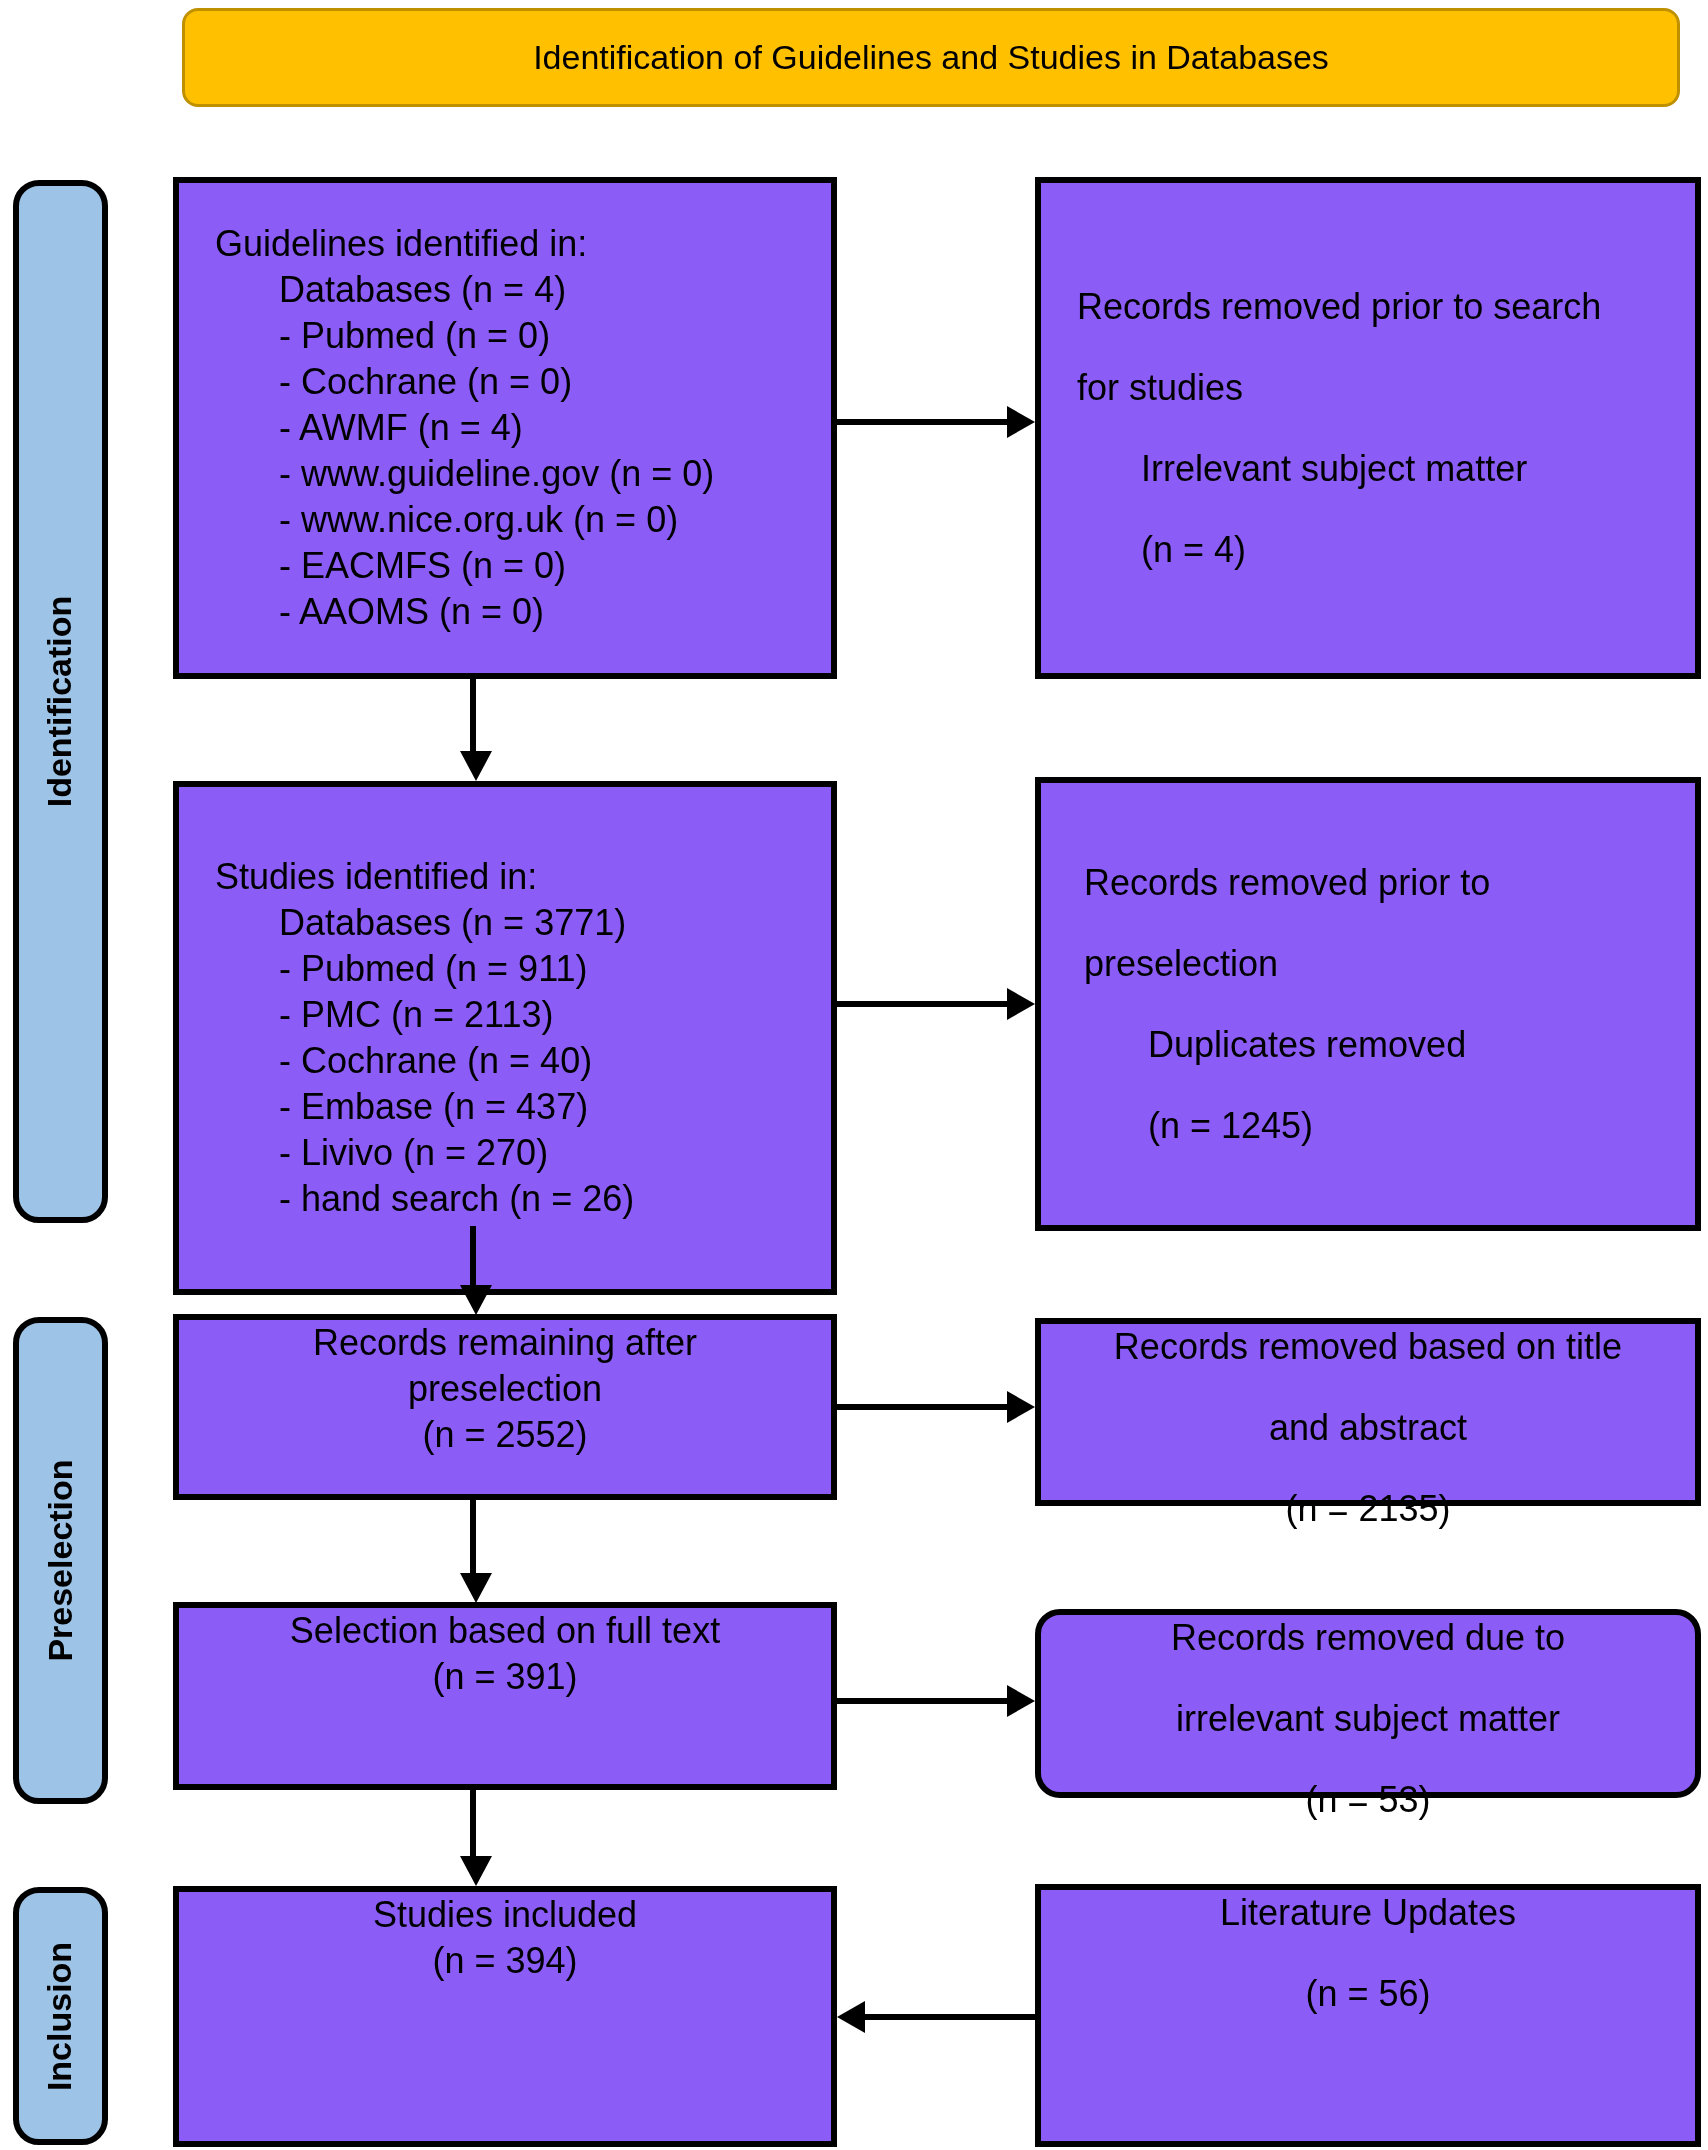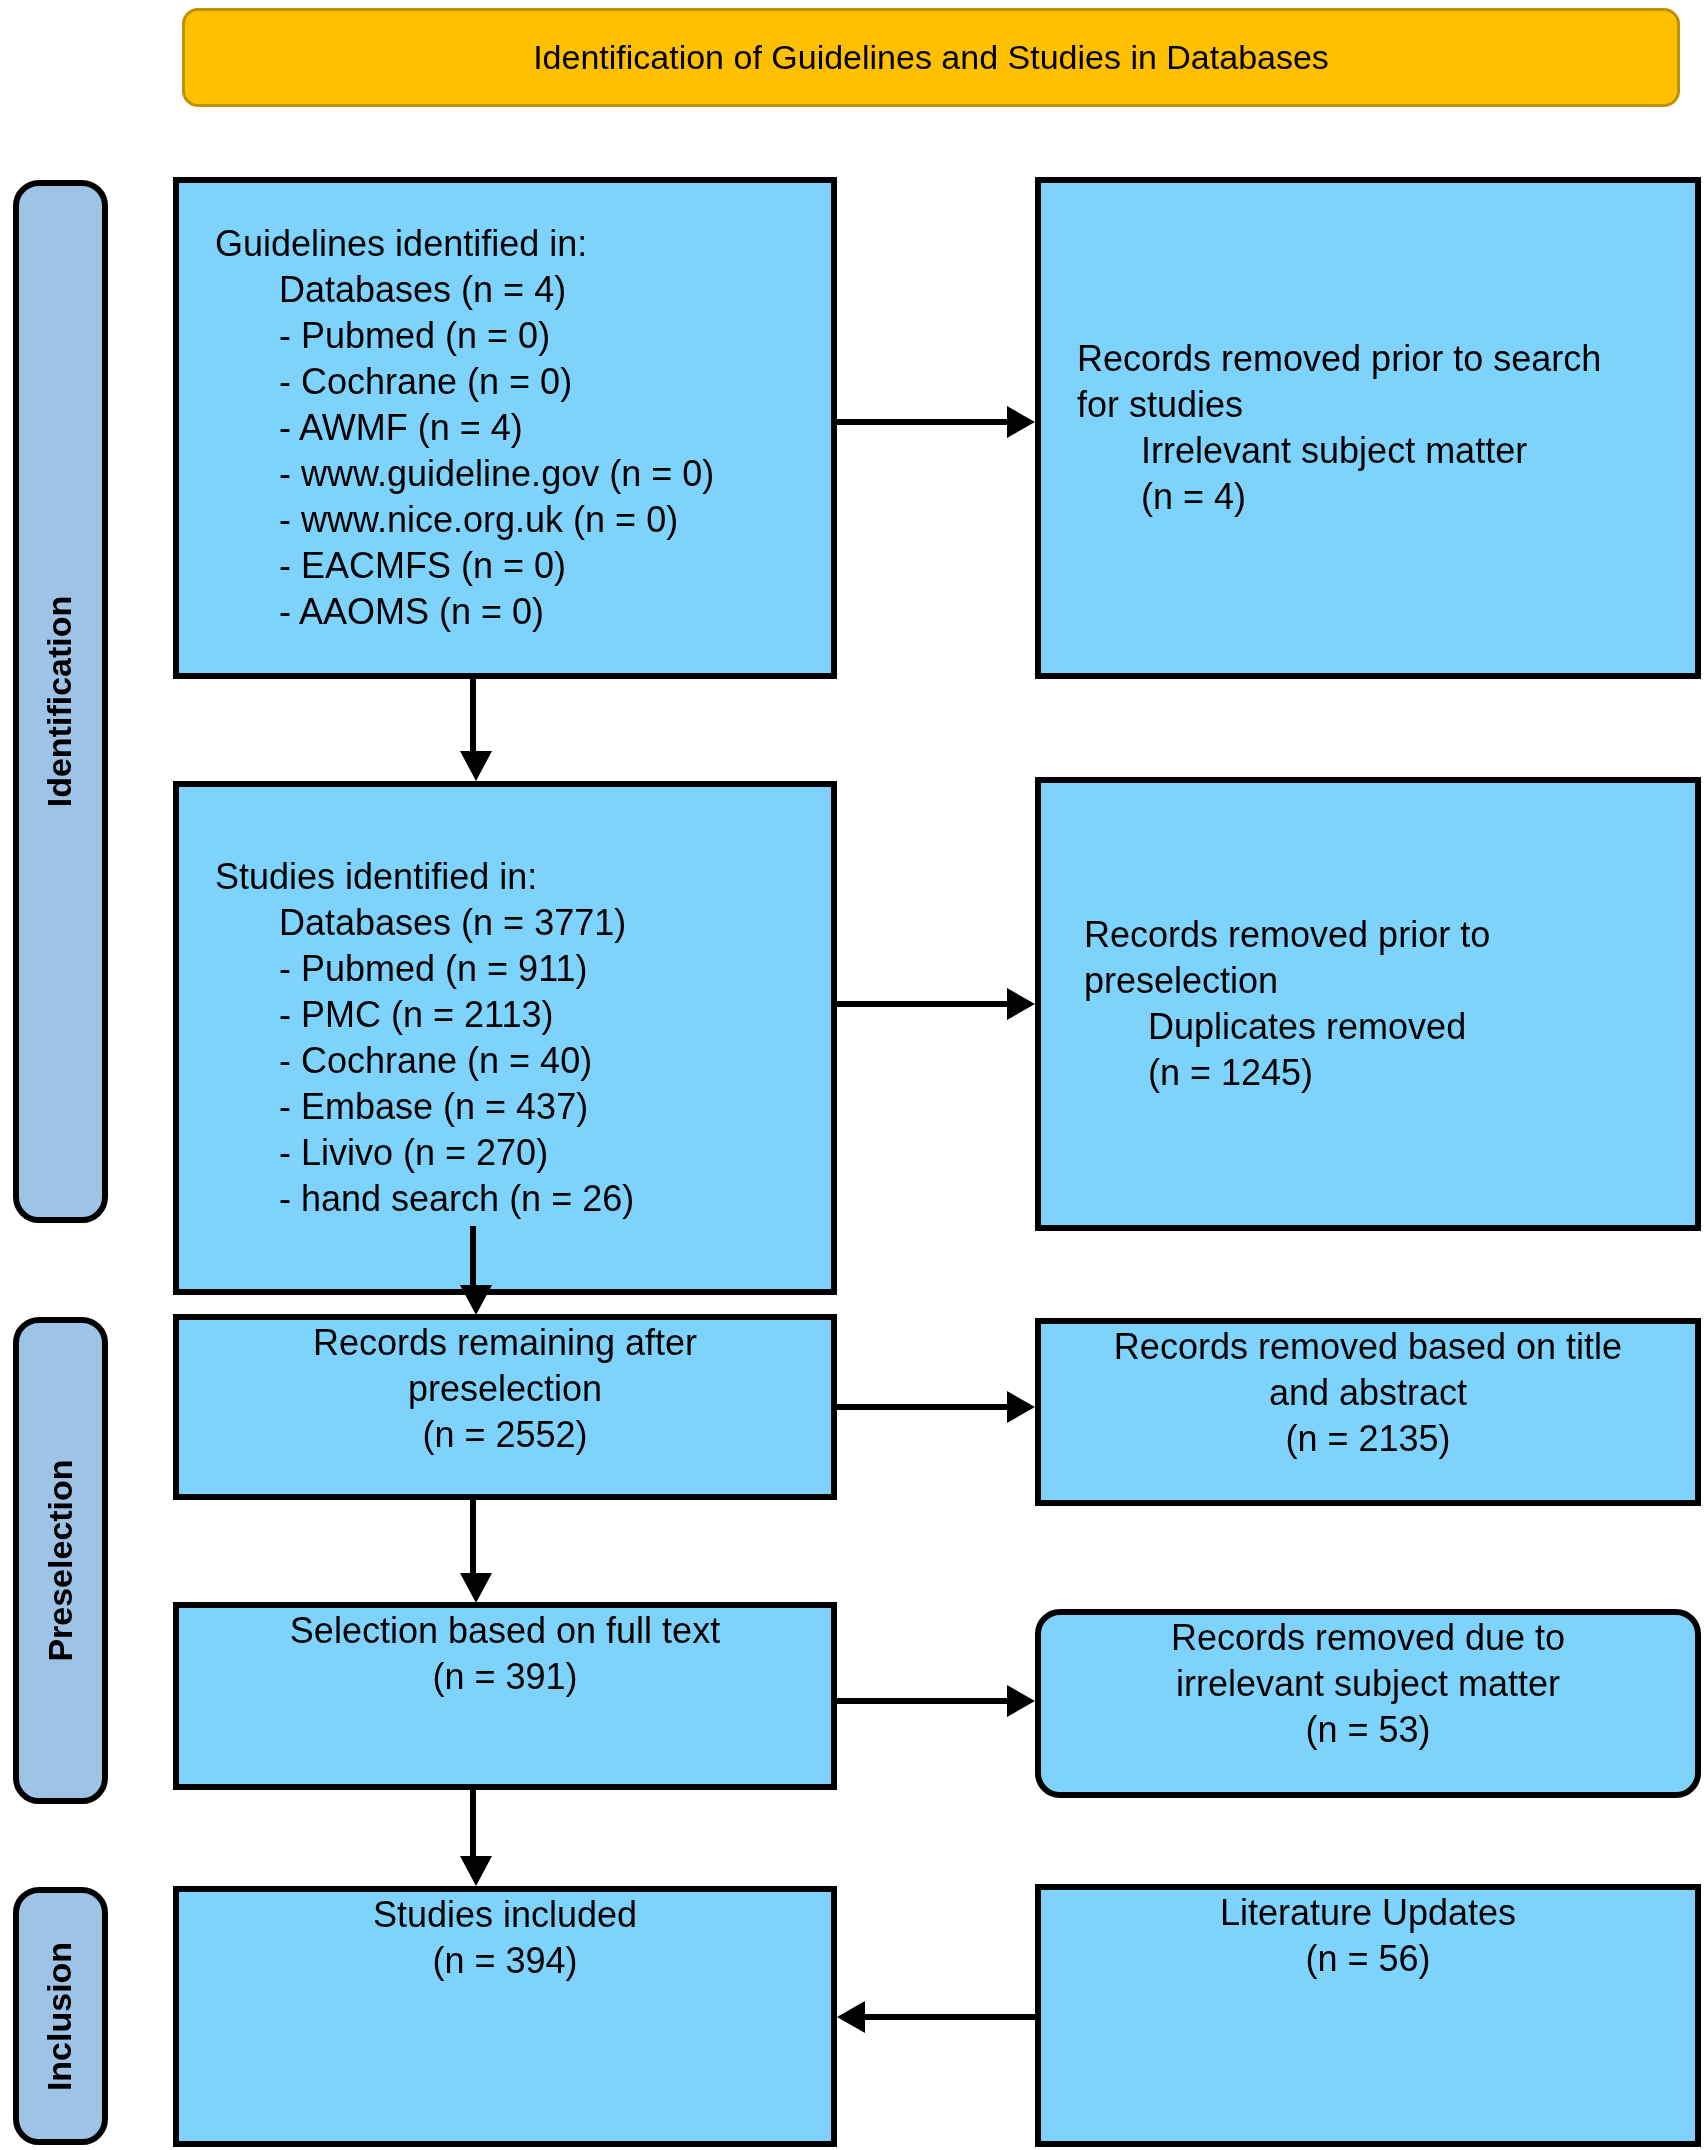--- a/index.html
+++ b/index.html
@@ -22,25 +22,25 @@
   }
   .stage-label {
     transform: rotate(-90deg); transform-origin: center;
     font-size: 34px; font-weight: bold; white-space: nowrap;
   }
   .stage-identification { top: 180px; height: 1043px; }
   .stage-preselection  { top: 1317px; height: 487px; }
   .stage-inclusion     { top: 1887px; height: 258px; }
 
   .box {
-    position: absolute; background: #7dd3fc; border: 6.3px solid #000;
+    position: absolute; background: #8b5cf6; border: 6.3px solid #000;
     font-size: 36px; line-height: 46px;
   }
   .left-col  { left: 173px;  width: 664px; }
-  .right-col { left: 1035px; width: 666px; }
+  .right-col { left: 1035px; width: 666px; gap: 35px; }
 
   .flow-left {
     display: flex; flex-direction: column; justify-content: center;
     padding-left: 36px; padding-right: 11.4px; text-align: left;
   }
   .flow-left .ind { padding-left: 64px; }
 
   .center {
     display: flex; flex-direction: column; justify-content: flex-start;
     align-items: center; text-align: center; padding: 0 17px;

